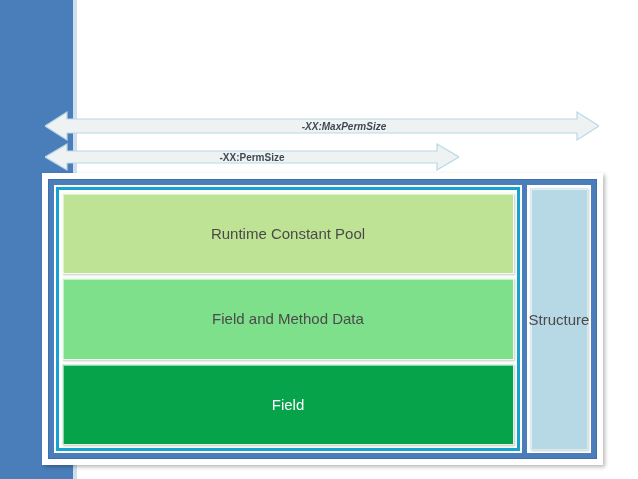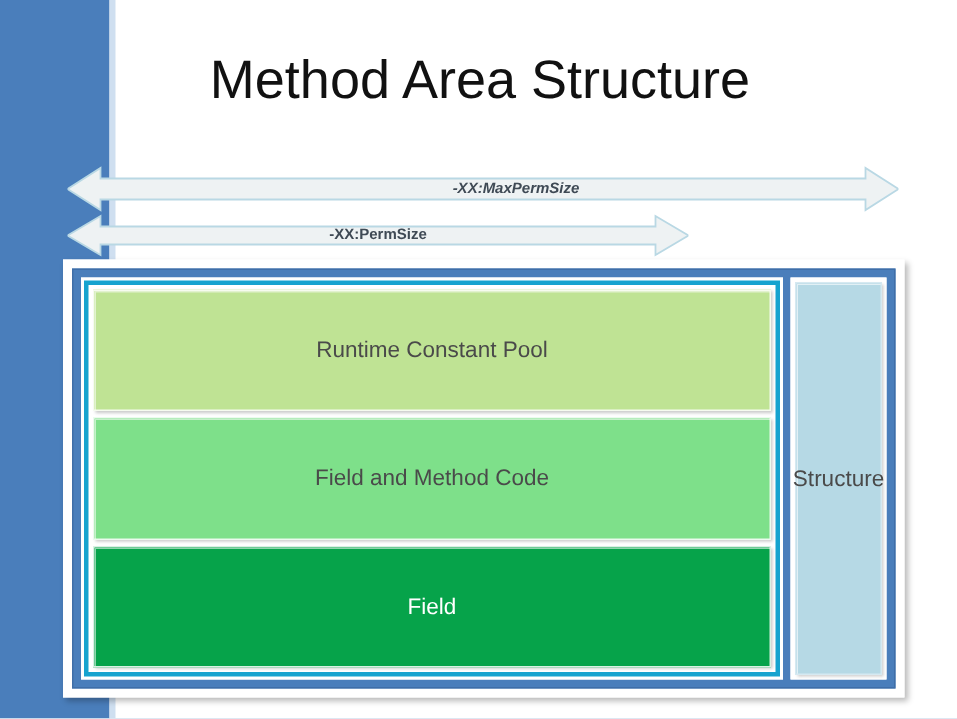--- a/index.html
+++ b/index.html
@@ -180,21 +180,20 @@
   }
 </style>
 </head>
 <body>
 
 <div id="slide">
 
   <div id="sidebar-bar"></div>
   <div id="sidebar-edge"></div>
 
-  <div id="title">Method Area Structure</div>
 
   <div class="arrow" id="arrow-maxpermsize">
     <svg class="arrow-svg" width="554" height="32" viewBox="0 0 554 32">
       <polygon points="0,16 22,2 22,9 532,9 532,2 554,16 532,30 532,23 22,23 22,30" fill="#eef2f3" stroke="#b9d8e4" stroke-width="1.2"></polygon>
     </svg>
     <div class="arrow-label">-XX:MaxPermSize</div>
   </div>
 
   <div class="arrow" id="arrow-permsize">
     <svg class="arrow-svg" width="414" height="30" viewBox="0 0 414 30">
@@ -206,21 +205,21 @@
   <div id="method-area-container">
     <div id="method-area-inner">
       <div id="method-area-body">
 
         <div id="perm-stack-frame">
           <div id="perm-stack-cyan">
             <div class="perm-box" id="box-runtime-constant-pool">
               <span>Runtime Constant Pool</span>
             </div>
             <div class="perm-box" id="box-field-and-method-data">
-              <span>Field and Method Code</span>
+              <span>Field and Method Data</span>
             </div>
             <div class="perm-box" id="box-code">
               <span>Field</span>
             </div>
           </div>
         </div>
 
         <div id="reserved-frame">
           <div id="box-reserved">
             <span>Structure</span>

